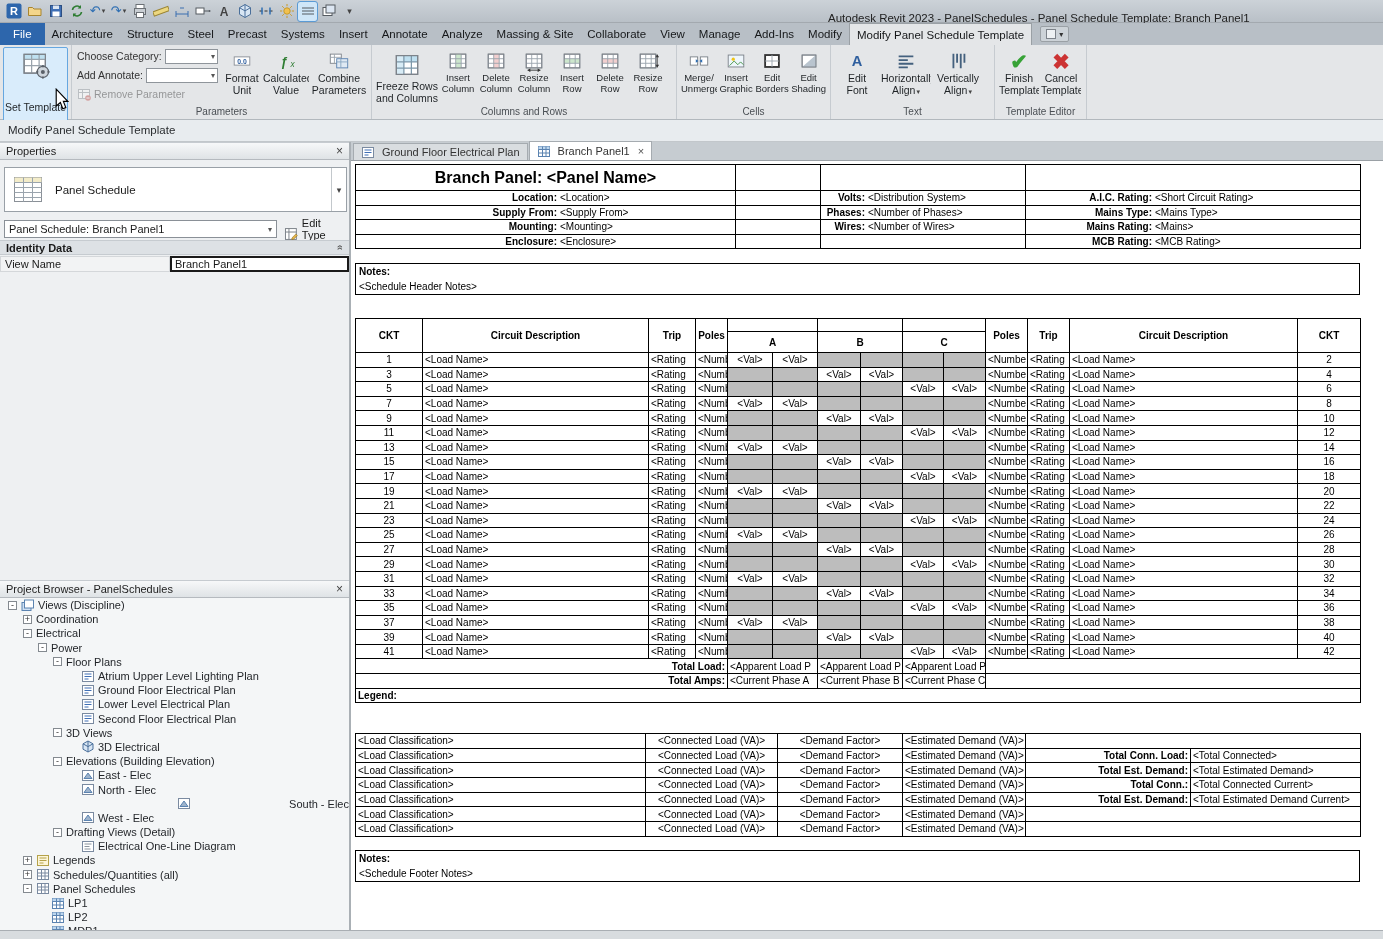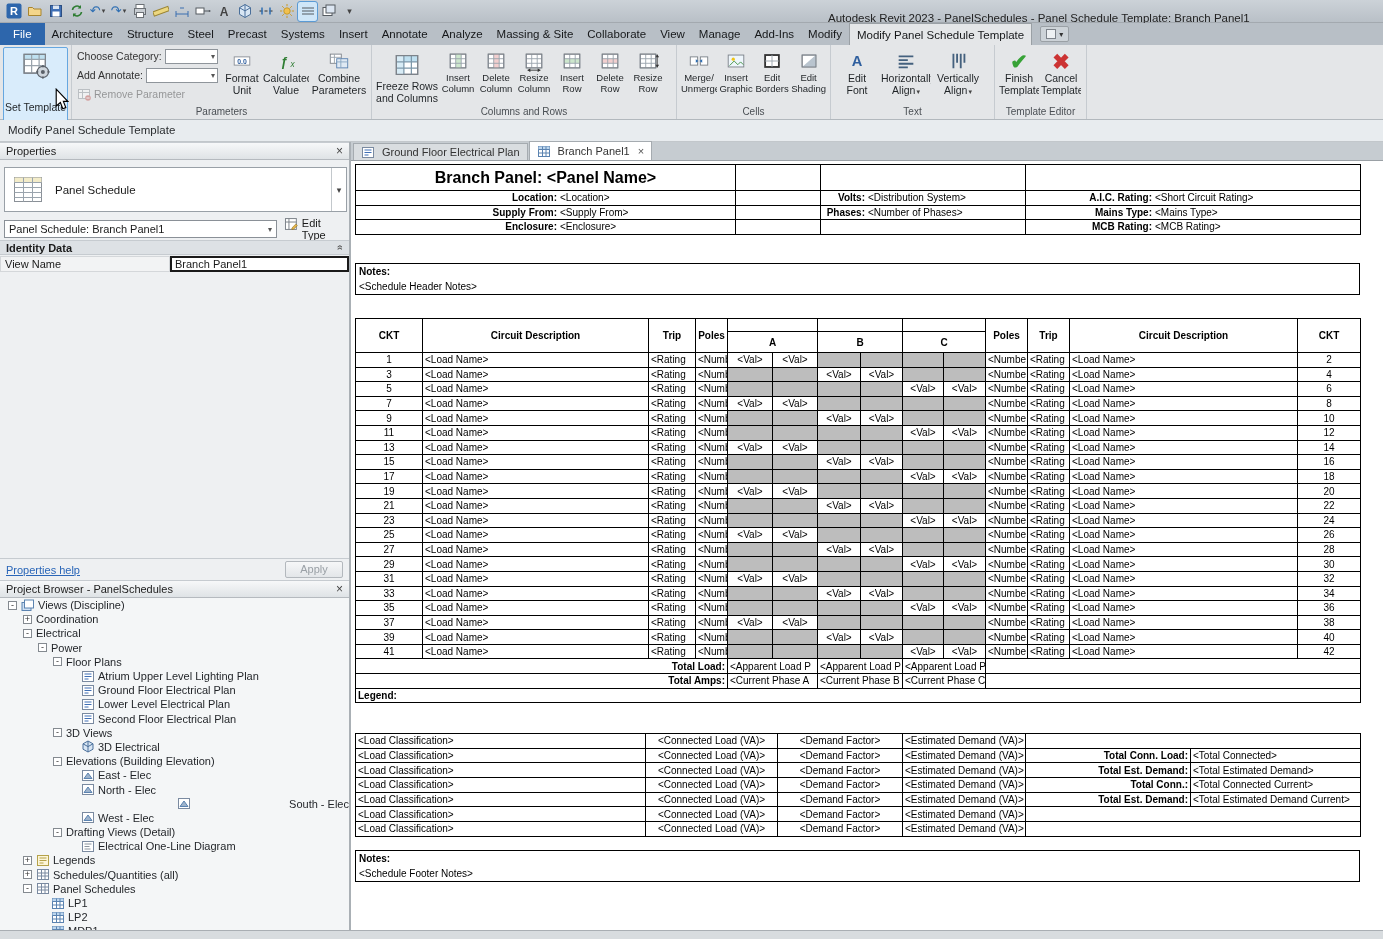--- a/index.html
+++ b/index.html
@@ -54,21 +54,21 @@
 
 .leftpane{position:absolute;left:0;top:142px;width:351px;height:788px;background:#eef0f2;border-right:2px solid #aab0b5;}
 .pane-header{position:absolute;left:0;width:100%;height:18px;background:linear-gradient(#f7f8f9,#dfe3e6);border-top:1px solid #c6cbd0;border-bottom:1px solid #b5babf;display:flex;align-items:center;justify-content:space-between;padding:0 6px;font-size:11px;color:#222;}
 .pane-close{font-size:12px;color:#444;line-height:12px;}
 .type-selector{position:absolute;left:4px;top:25px;width:343px;height:45px;background:#fff;border:1px solid #99a0a7;display:flex;align-items:center;padding-left:6px;}
 .ts-label{margin-left:10px;font-size:11.5px;color:#1a1a1a;}
 .ts-arrow{position:absolute;right:0;top:0;width:15px;height:100%;border-left:1px solid #c3c8cc;display:flex;align-items:center;justify-content:center;font-size:9px;color:#444;}
 .sel-row{position:absolute;left:4px;top:78px;width:343px;height:18px;display:flex;align-items:center;}
 .sel-combo{width:276px;height:18px;background:#fff;border:1px solid #8a9097;font-size:11px;color:#1a1a1a;display:flex;align-items:center;justify-content:space-between;padding:0 4px;white-space:nowrap;overflow:hidden;}
 .sel-combo .arr{font-size:8px;color:#555;}
-.edit-type{display:flex;align-items:flex-start;gap:4px;margin-left:7px;font-size:11px;color:#1a1a1a;}
+.edit-type{display:flex;align-items:flex-end;gap:4px;margin-left:7px;font-size:11px;color:#1a1a1a;}
 .group-header{position:absolute;left:0;top:98px;width:100%;height:15px;background:#dde1e5;border-top:1px solid #c6cbd0;border-bottom:1px solid #c6cbd0;font-size:11px;font-weight:bold;color:#1a1a1a;display:flex;align-items:center;justify-content:space-between;padding:0 6px;}
 .gh-glyph{display:inline-block;transform:rotate(-90deg);font-size:10px;color:#555;}
 .prop-row{position:absolute;left:0;top:114px;width:100%;height:16px;display:flex;}
 .prop-label{width:170px;background:#f2f3f4;border:1px solid #d4d7da;font-size:11px;color:#1a1a1a;padding:1px 0 0 4px;}
 .prop-value{flex:1;background:#fff;border:2px solid #1a1a1a;font-size:11px;color:#1a1a1a;padding:0 0 0 3px;}
 .props-footer{position:absolute;left:0;top:416px;width:100%;height:22px;border-top:1px solid #c6cbd0;display:flex;align-items:center;justify-content:space-between;padding:0 6px;}
 .help-link{font-size:11px;color:#2a66b8;text-decoration:underline;}
 .apply-btn{width:58px;height:17px;text-align:center;line-height:15px;font-size:11px;color:#9aa0a6;background:linear-gradient(#f6f7f8,#e3e6e9);border:1px solid #b3b8bd;border-radius:2px;}
 #tree{position:absolute;left:0;top:456px;width:100%;height:332px;overflow:hidden;background:#f4f6f7;}
 .tree-row{display:flex;align-items:center;height:14.2px;font-size:11px;color:#1f2226;white-space:nowrap;}
@@ -509,24 +509,20 @@
       </div>
     </div>
     <div class="group-header">
       <span>Identity Data</span>
       <span class="gh-glyph">»</span>
     </div>
     <div class="prop-row">
       <div class="prop-label">View Name</div>
       <div class="prop-value">Branch Panel1</div>
     </div>
-    <div class="props-footer">
-      <span class="help-link">Properties help</span>
-      <span class="apply-btn">Apply</span>
-    </div>
     <div class="pane-header" style="top:438px">
       <span>Project Browser - PanelSchedules</span>
       <span class="pane-close">×</span>
     </div>
     <div id="tree">
         <div class="tree-row" style="padding-left: 8px;">
           <span class="expander">-</span>
           <svg class="tic" viewBox="0 0 14 13">
             <rect x="1" y="3.5" width="9" height="8" fill="#cfe0f4" stroke="#5b83b0"></rect>
             <rect x="3.5" y="1" width="9" height="8" fill="#fff" stroke="#5b83b0"></rect>
@@ -734,20 +730,26 @@
           <td><span class="pl plw1">Location:</span><span class="pv">&lt;Location&gt;</span></td>
           <td></td>
           <td><span class="pl plw2">Volts:</span><span class="pv">&lt;Distribution System&gt;</span></td>
           <td><span class="pl plw3">A.I.C. Rating:</span><span class="pv">&lt;Short Circuit Rating&gt;</span></td>
         </tr>
         <tr>
           <td><span class="pl plw1">Supply From:</span><span class="pv">&lt;Supply From&gt;</span></td>
           <td></td>
           <td><span class="pl plw2">Phases:</span><span class="pv">&lt;Number of Phases&gt;</span></td>
           <td><span class="pl plw3">Mains Type:</span><span class="pv">&lt;Mains Type&gt;</span></td>
+        </tr>
+        <tr>
+          <td><span class="pl plw1">Mounting:</span><span class="pv">&lt;Mounting&gt;</span></td>
+          <td></td>
+          <td><span class="pl plw2">Wires:</span><span class="pv">&lt;Number of Wires&gt;</span></td>
+          <td><span class="pl plw3">Mains Rating:</span><span class="pv">&lt;Mains&gt;</span></td>
         </tr>
         <tr>
           <td><span class="pl plw1">Enclosure:</span><span class="pv">&lt;Enclosure&gt;</span></td>
           <td></td>
           <td></td>
           <td><span class="pl plw3">MCB Rating:</span><span class="pv">&lt;MCB Rating&gt;</span></td>
         </tr>
       </tbody>
         </table>
 

